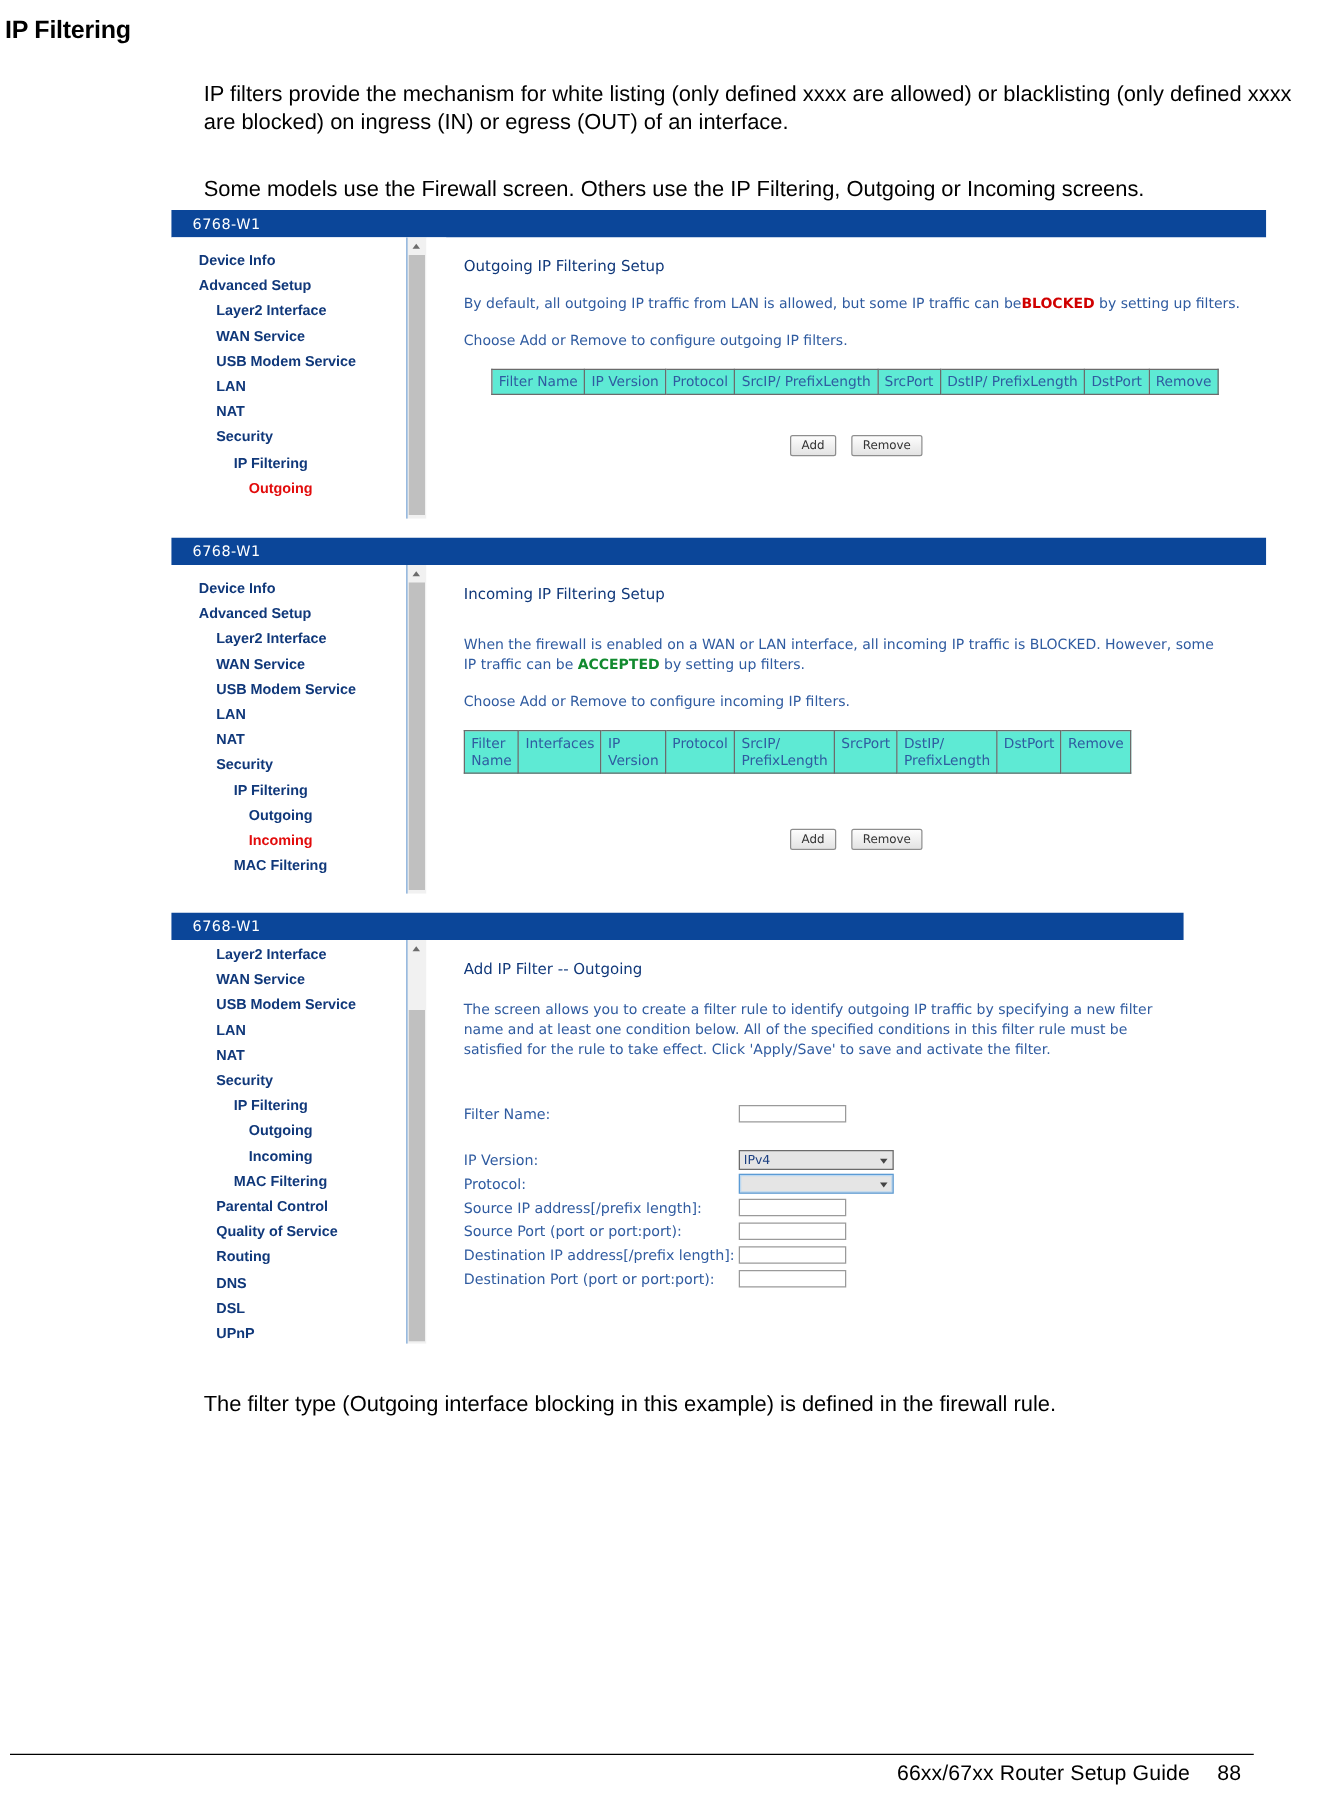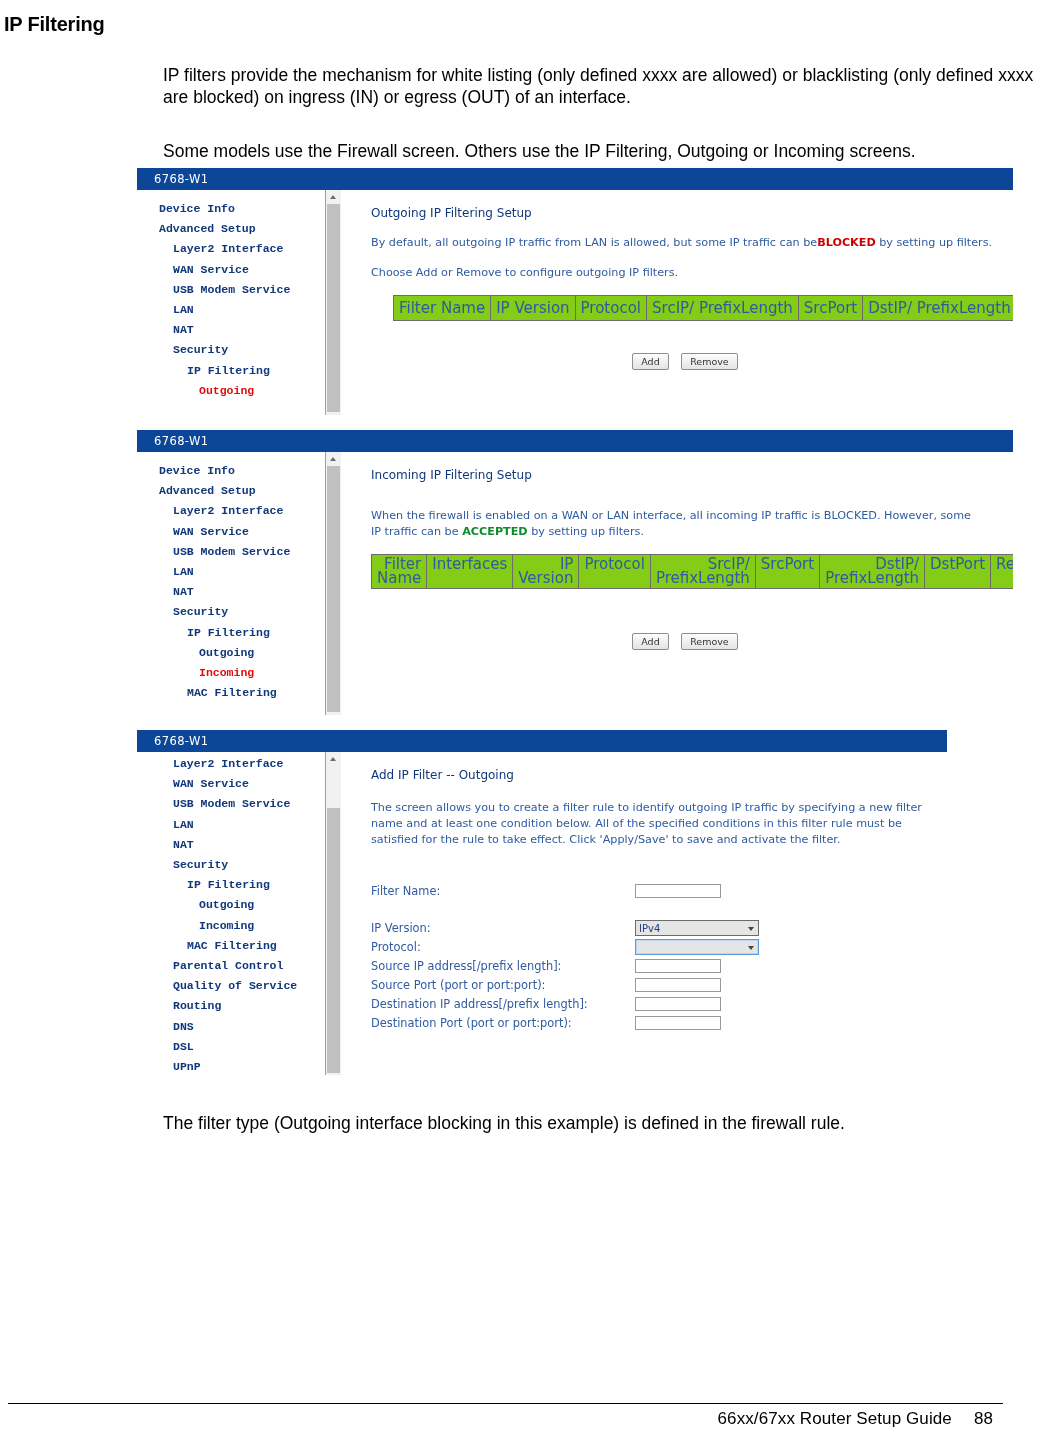--- a/index.html
+++ b/index.html
@@ -78,21 +78,21 @@
 
   
   .sidebar {
     width: 188px;
     flex: 0 0 188px;
     padding-top: 9px;
     background: #ffffff;
     overflow: hidden;
   }
   .nav-item {
-    font-family: Liberation Mono, monospace;
+    font-family: Liberation Sans, sans-serif;
     font-size: 11.5px;
     font-weight: bold;
     color: #10387a;
     line-height: 20.2px;
     white-space: nowrap;
     padding-left: 22px;
   }
   .nav-item.lvl1 { padding-left: 22px; }
   .nav-item.lvl2 { padding-left: 36px; }
   .nav-item.lvl3 { padding-left: 50px; }
@@ -158,27 +158,27 @@
   .sec-p b.green { color: #118a2e; font-weight: bold; text-align: center; }
 
   table.ftable {
     border-collapse: collapse;
     margin: 2px 0 0 22px;
     font-family: "DejaVu Sans", sans-serif;
   }
   table.ftable th {
     border: 1px solid #6b6b6b;
     color: #2f5ba0;
-    font-size: 15px;
+    font-size: 11px;
     font-weight: normal;
     padding: 3px 5px;
-    text-align: right;
+    text-align: left;
     vertical-align: top;
     white-space: nowrap;
-    background: #84cc16;
+    background: #5eead4;
   }
   table.ftable.tall th { height: 34px; }
   .th2 { display: block; line-height: 13.5px; }
 
   .btnrow {
     text-align: center;
     margin-top: 30px;
   }
   .btnrow.incoming { margin-top: 42px; }
   .winbtn {
@@ -192,21 +192,20 @@
     margin: 0 4px;
     line-height: 11px;
   }
 
   
   .formgrid { margin-top: 8px; position: relative; }
   .frow {
     display: flex;
     align-items: center;
     height: 19px;
-    gap: 44px;
   }
   .frow .flabel {
     font-family: "DejaVu Sans", sans-serif;
     font-size: 11.4px;
     color: #2f5ba0;
     white-space: nowrap;
   }
   .flabel-col { width: 220px; flex: 0 0 220px; }
   .ftext {
     width: 86px;
@@ -311,20 +310,21 @@
           <div class="nav-item lvl3">MAC Filtering</div>
         </div>
       <div class="vscroll">
         <div class="arrow-up"></div>
         <div class="thumb" style="top:14px; height:246px;"></div>
       </div>
       <div class="gap-col"></div>
       <div class="content">
         <div class="sec-head" style="margin-bottom:26px;">Incoming IP Filtering Setup</div>
         <div class="sec-p" style="width:612px;"><span>When the firewall is enabled on a WAN or LAN interface, all incoming IP traffic is BLOCKED. However, some IP traffic can be </span><b class="green">ACCEPTED</b><span> by setting up filters.</span></div>
+        <div class="sec-p">Choose Add or Remove to configure incoming IP filters.</div>
         <table class="ftable tall" style="margin-left:0;">
           <thead>
               <tr id="hdr-incoming">
                 <th>
                   <span class="th2">Filter</span>
                   <span class="th2">Name</span>
                 </th>
                 <th>
                   <span class="th2">Interfaces</span>
                 </th>

